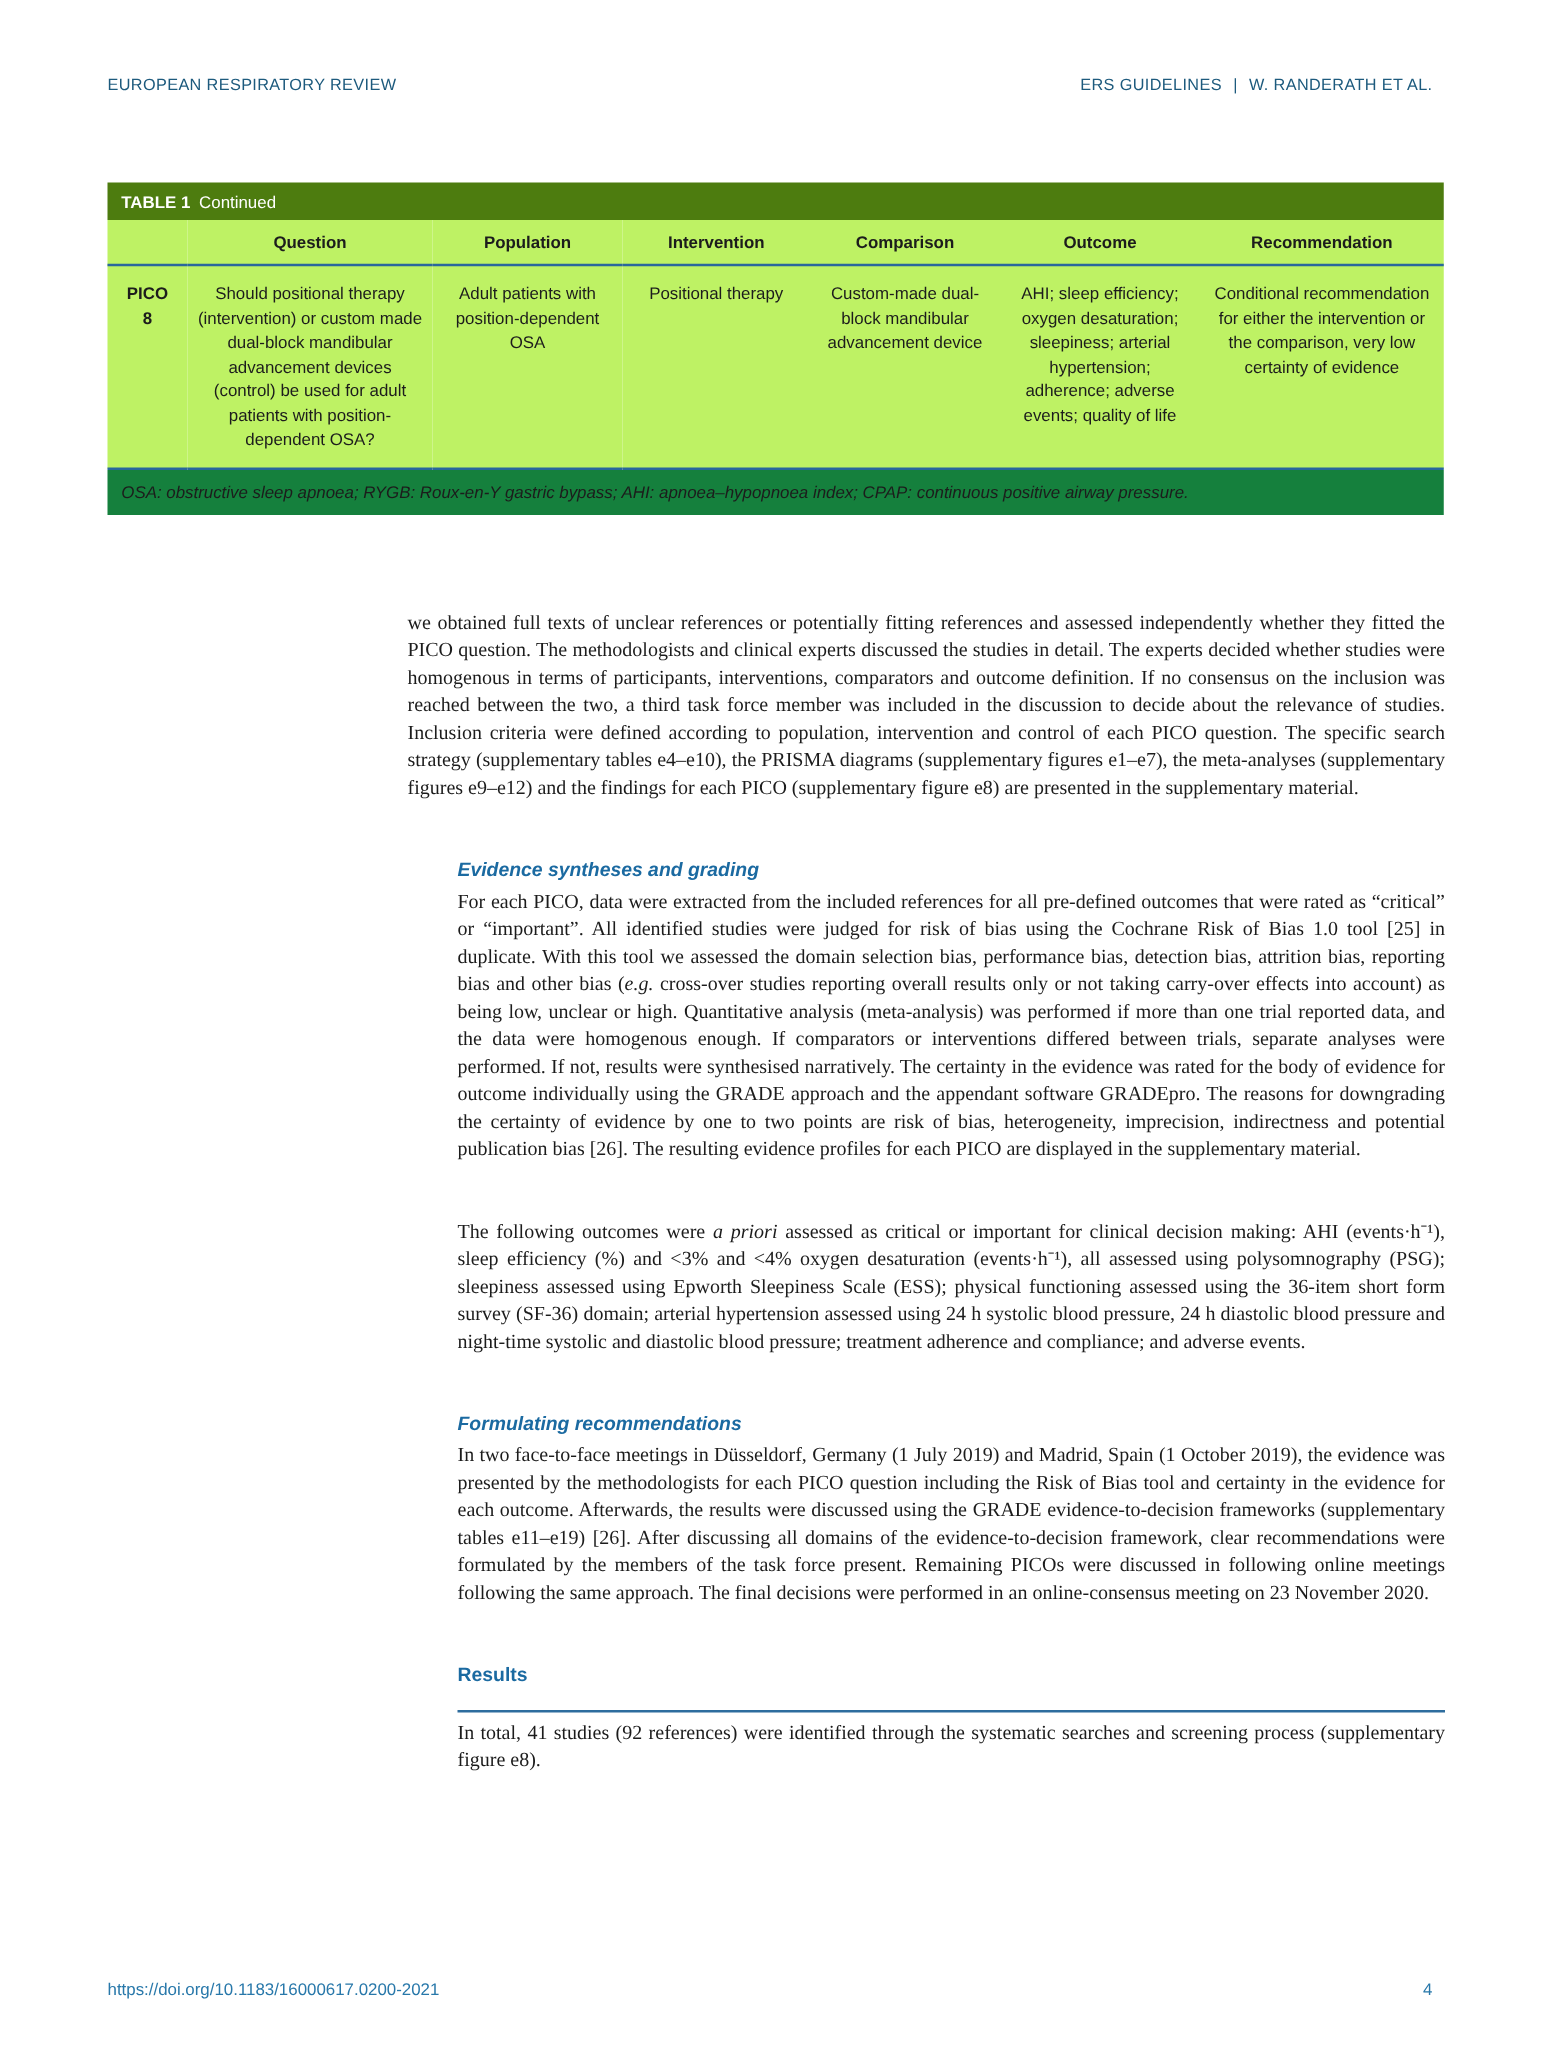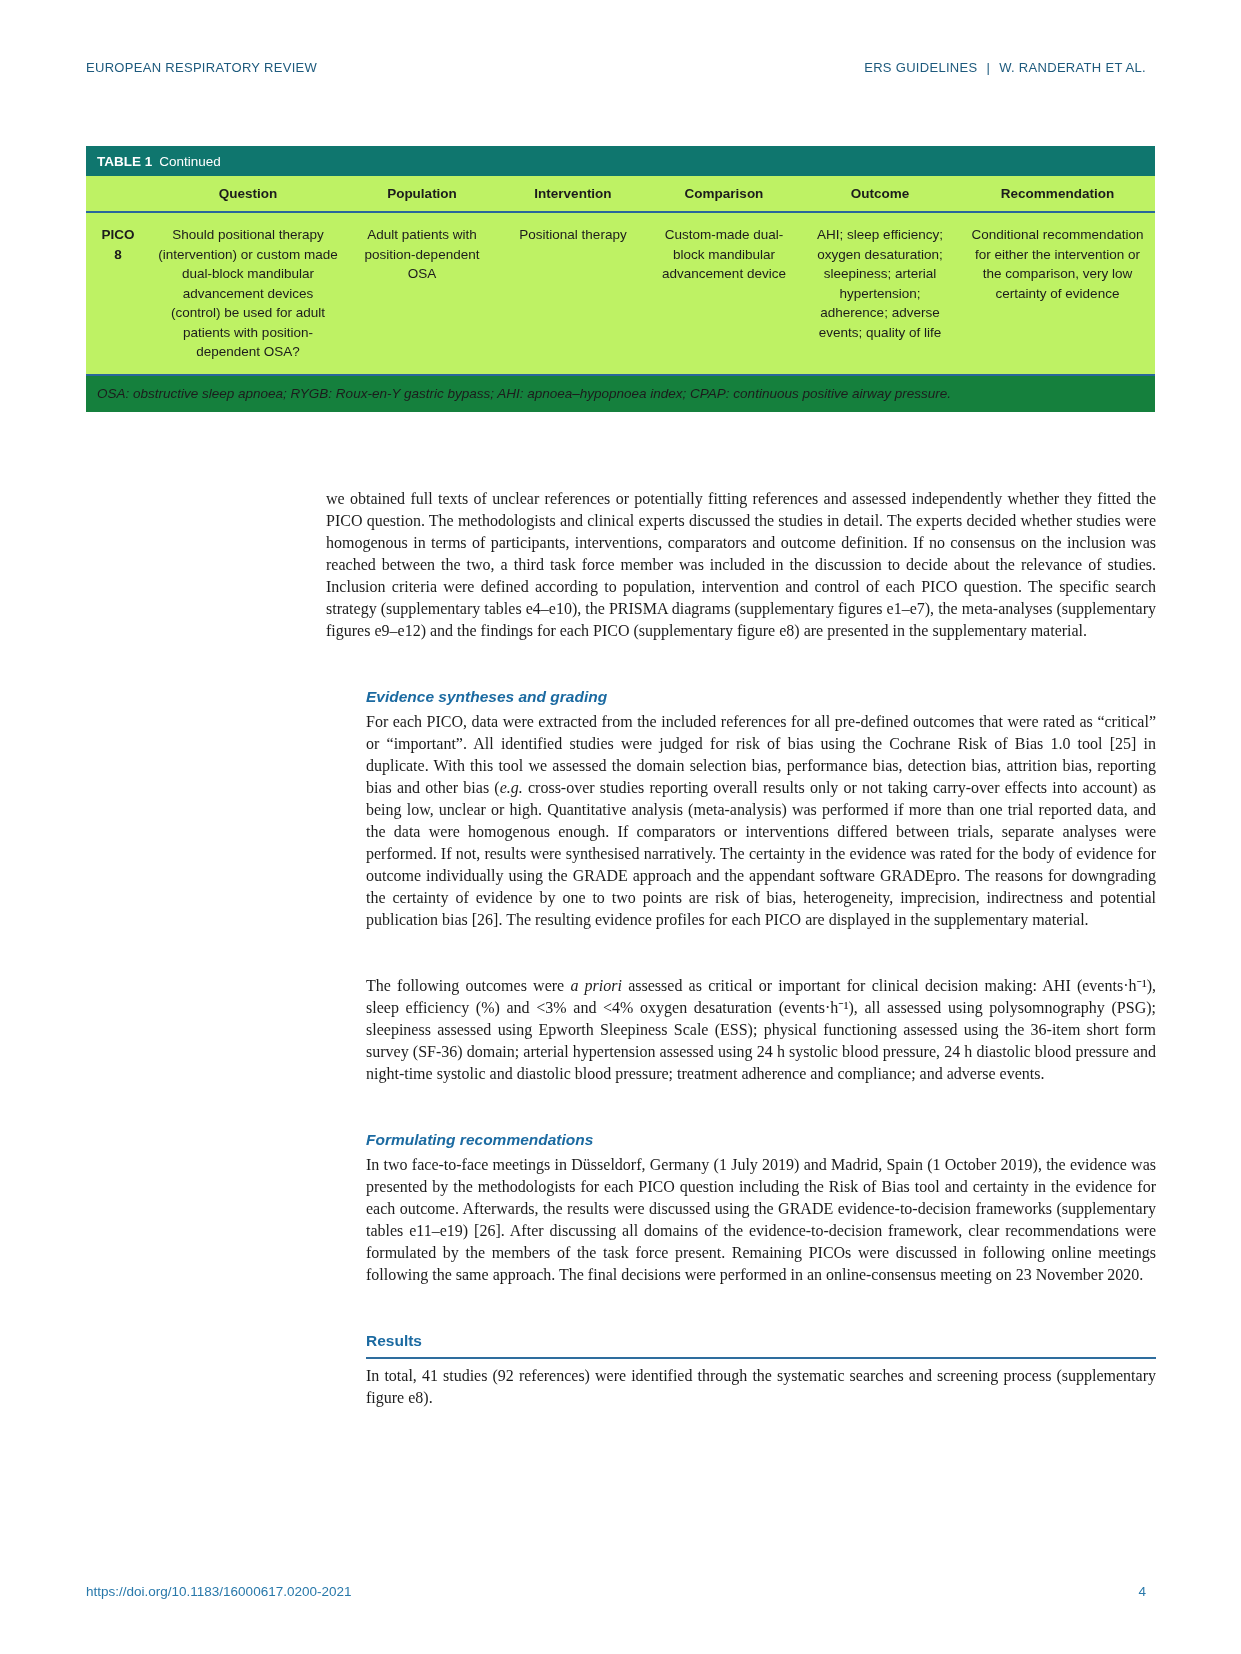--- a/index.html
+++ b/index.html
@@ -13,21 +13,21 @@
   .page-header {
     position:absolute; top:60px; left:86px; right:86px;
     display:flex; justify-content:space-between; align-items:baseline;
     font-size:13px; letter-spacing:.3px; color:#1d5a7d;
   }
   .page-header .sep { margin:0 9px; color:#1d5a7d; }
 
   
   .table-wrap { position:absolute; top:146px; left:86px; width:1069px; }
   .table-title-bar {
-    background:#0f766e; color:#ffffff; height:30px;
+    background:#4d7c0f; color:#ffffff; height:30px;
     display:flex; align-items:center; padding:0 11px; font-size:13.5px;
   }
   .table-title-bar .ttl { font-weight:700; }
   .table-title-bar .cont { margin-left:7px; font-weight:400; }
   table.pico { width:100%; border-collapse:collapse; table-layout:fixed; font-size:13.5px; color:#1c1c1c; }
   table.pico thead th {
     background:#bef264; font-weight:700; text-align:center; vertical-align:middle;
     padding:10px 4px; border-bottom:2px solid #29679c; font-size:13.5px;
   }
   table.pico tbody td {
@@ -45,21 +45,21 @@
     font-family:"Liberation Serif", serif; font-size:16px; line-height:22px;
     color:#1c1c1c; text-align:justify;
   }
   .body-column p { margin:0; }
   .section { margin-top:44px;margin-left:40px; }
   .section-heading {
     font-family:"Liberation Sans", sans-serif; font-weight:700; font-style:italic;
     color:#1b6aa1; font-size:15.5px; line-height:21px; margin:0 0 4px 0; text-align:left;
   }
   .results-heading {
-    font-style:normal; border-bottom:2px solid #2e6d9e; padding-bottom:6px; margin-bottom:6px;
+    font-style:normal; border-bottom:2px solid #2e6d9e; padding-bottom:17px; margin-bottom:6px;
   }
 
   
   .page-footer {
     position:absolute; top:1584px; left:86px; right:86px;
     display:flex; justify-content:space-between; align-items:baseline;
     font-size:13.5px; color:#2878aa;gap:28px;
   }
   .page-footer .doi { text-decoration:none; color:#2878aa; }
 </style>

